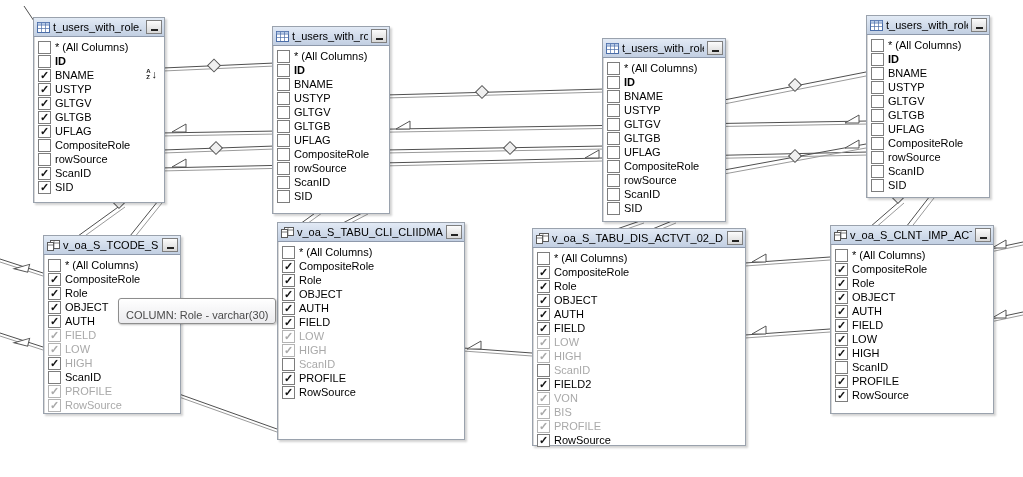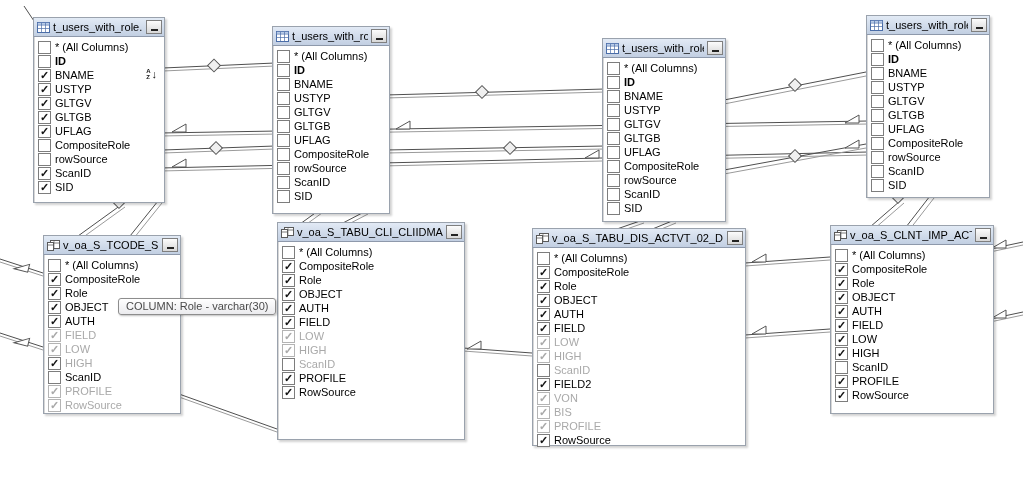--- a/index.html
+++ b/index.html
@@ -21,21 +21,21 @@
       font-size:11px;line-height:10px;text-align:center;font-weight:bold;color:#141414;}
   .cb.dim{color:#a9a9a9;border-color:#b4b4b4;}
   .lbl{white-space:nowrap;}
   .lbl.bold{font-weight:bold;}
   .lbl.dim{color:#a9a9a9;}
   .sort{position:absolute;right:7px;top:0;display:flex;align-items:center;gap:1px;color:#111;}
   .sort .az{display:flex;flex-direction:column;font-size:6px;line-height:6px;font-weight:bold;}
   .sort .az i{font-style:normal;display:block;}
   .sort .ar{font-size:11px;line-height:12px;}
   .tooltip{position:absolute;left:118px;top:298px;z-index:10;border:1px solid #8d8d8d;border-radius:3px;
-           background:linear-gradient(#ffffff,#ebebee);padding:1px 7px 2px 7px;font-size:11px;color:#4a4a4a;
+           background:linear-gradient(#ffffff,#ebebee);padding:10px 7px 2px 7px;font-size:11px;color:#4a4a4a;
            box-shadow:1px 1px 2px rgba(0,0,0,0.25);white-space:nowrap;}
   .wire{stroke:#4f4f4f;stroke-width:1;fill:none;}
   .wire2{stroke:#9a9a9a;stroke-width:1;fill:none;}
   .dmnd{fill:#f0f0f0;stroke:#555;}
   .tri{fill:#ffffff;stroke:#555;stroke-width:1;}
 </style>
 </head>
 <body>
 
 <div id="canvas">

